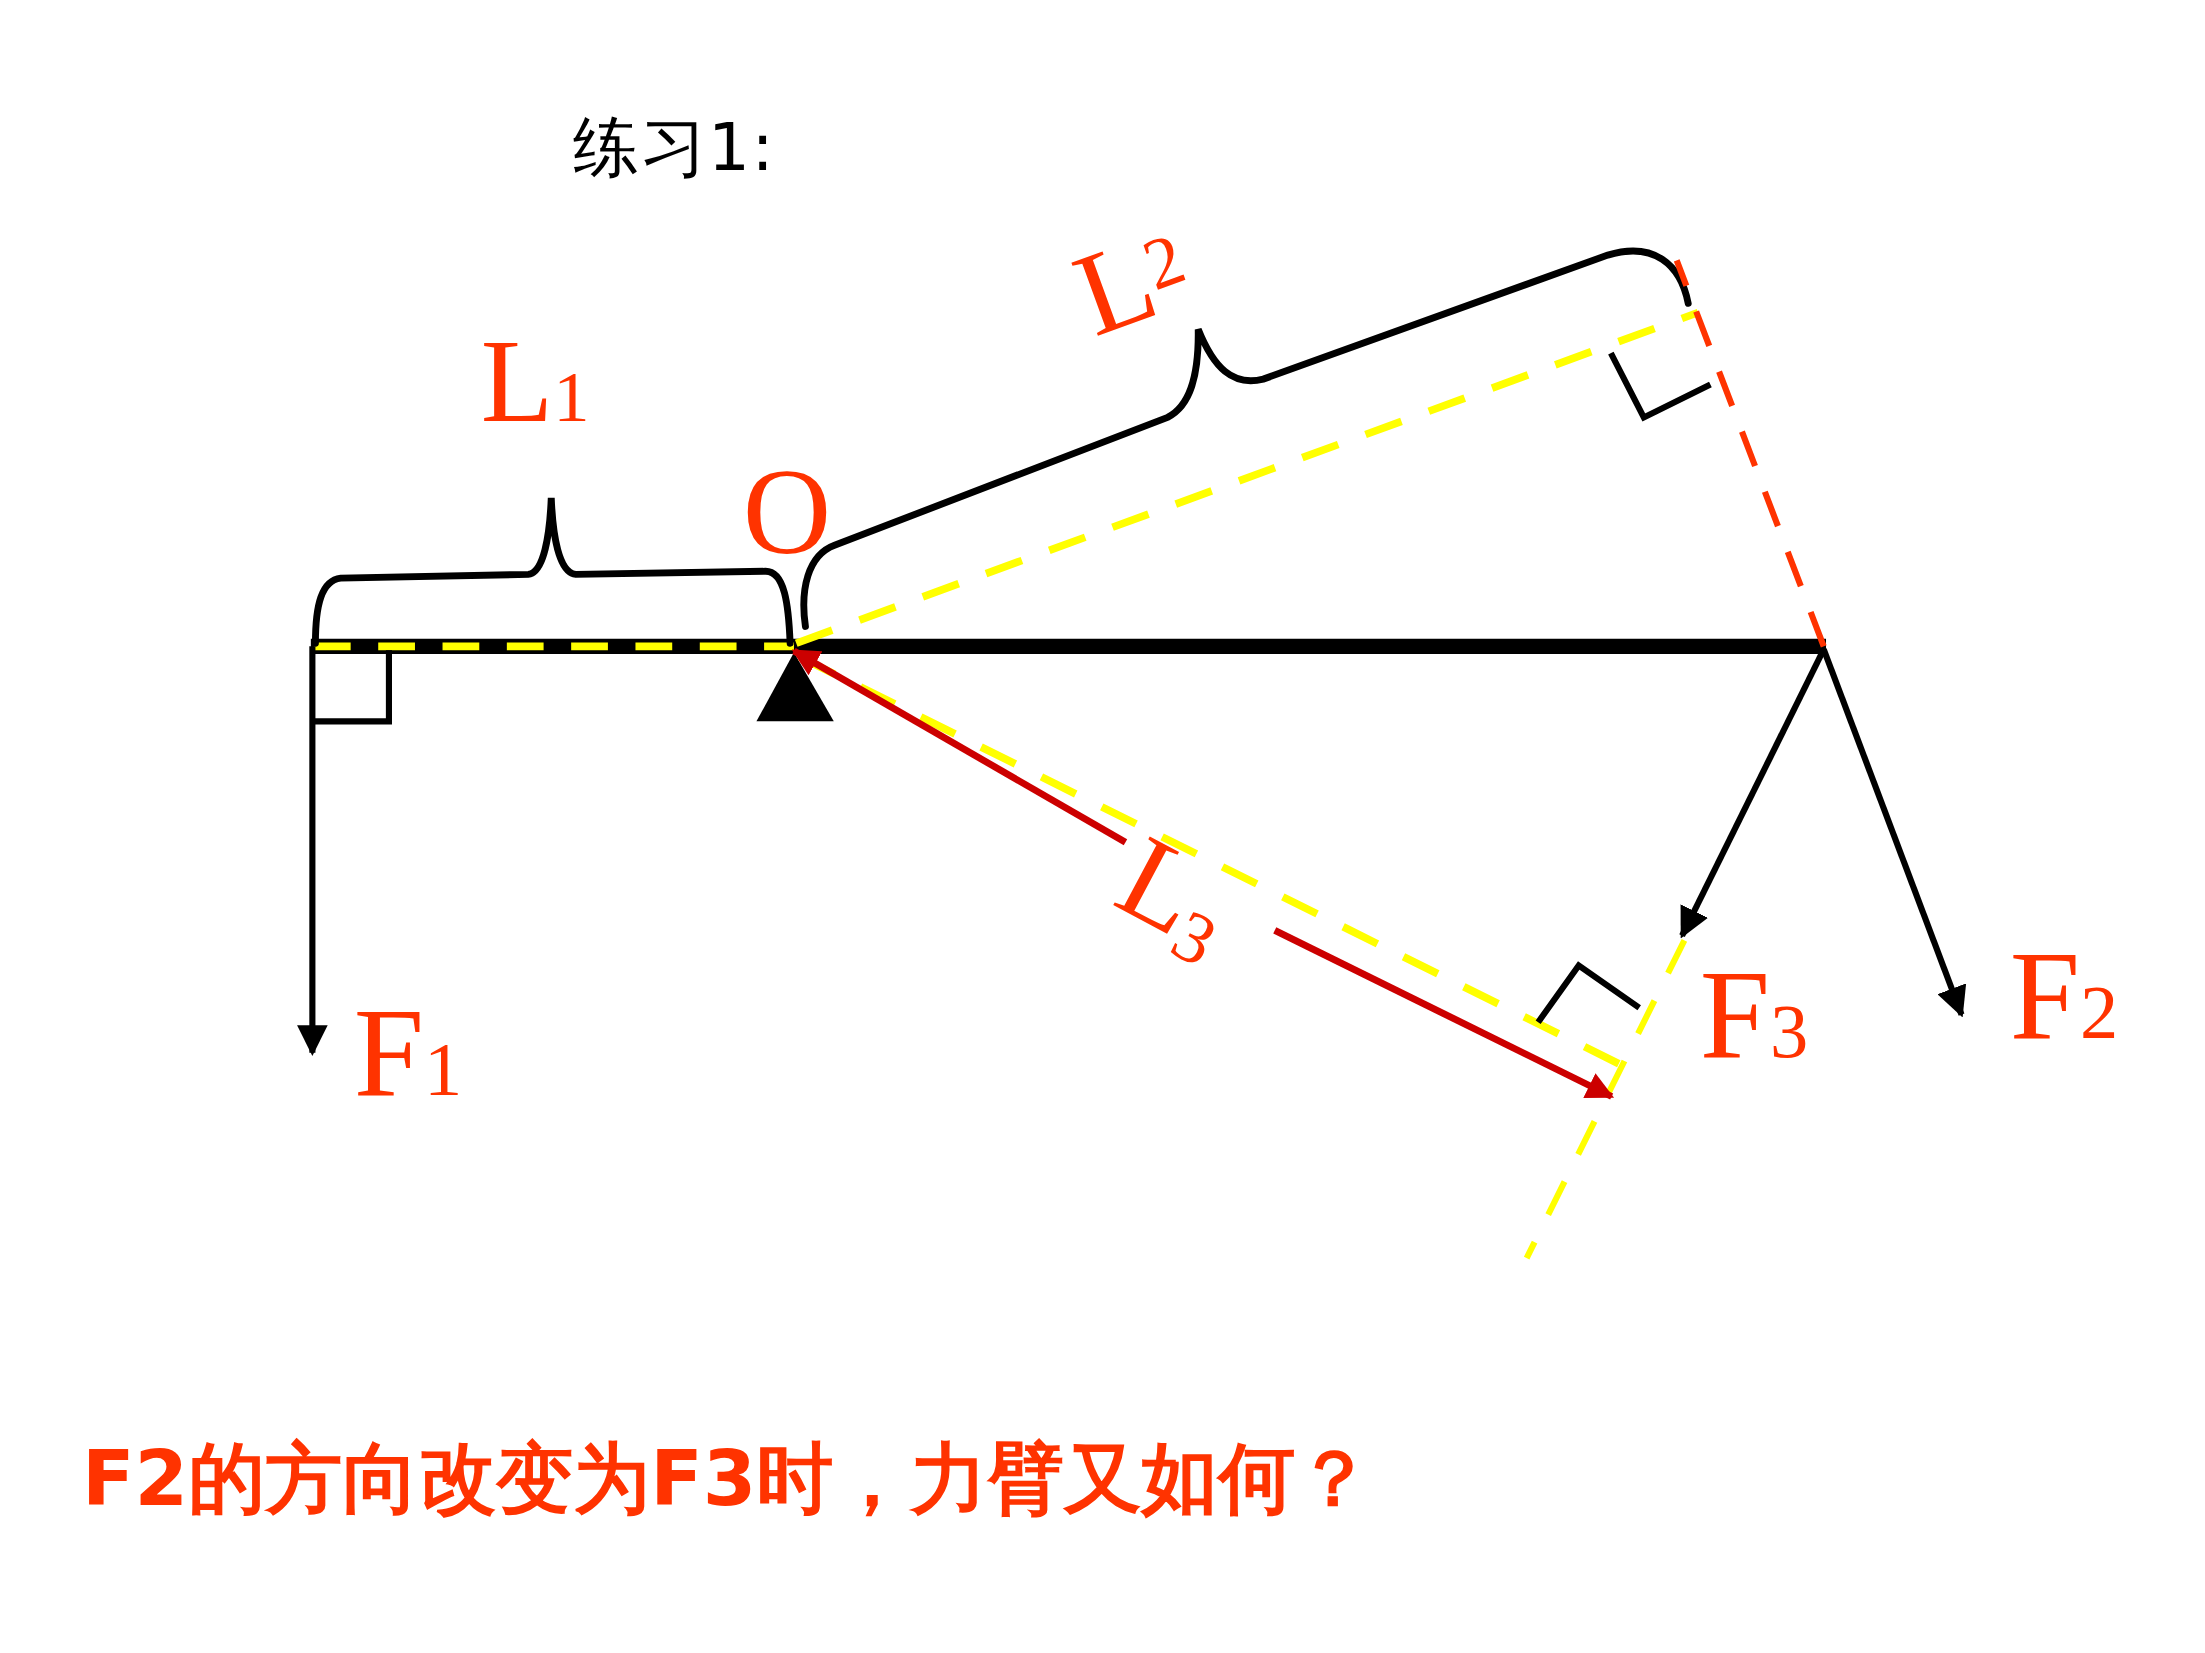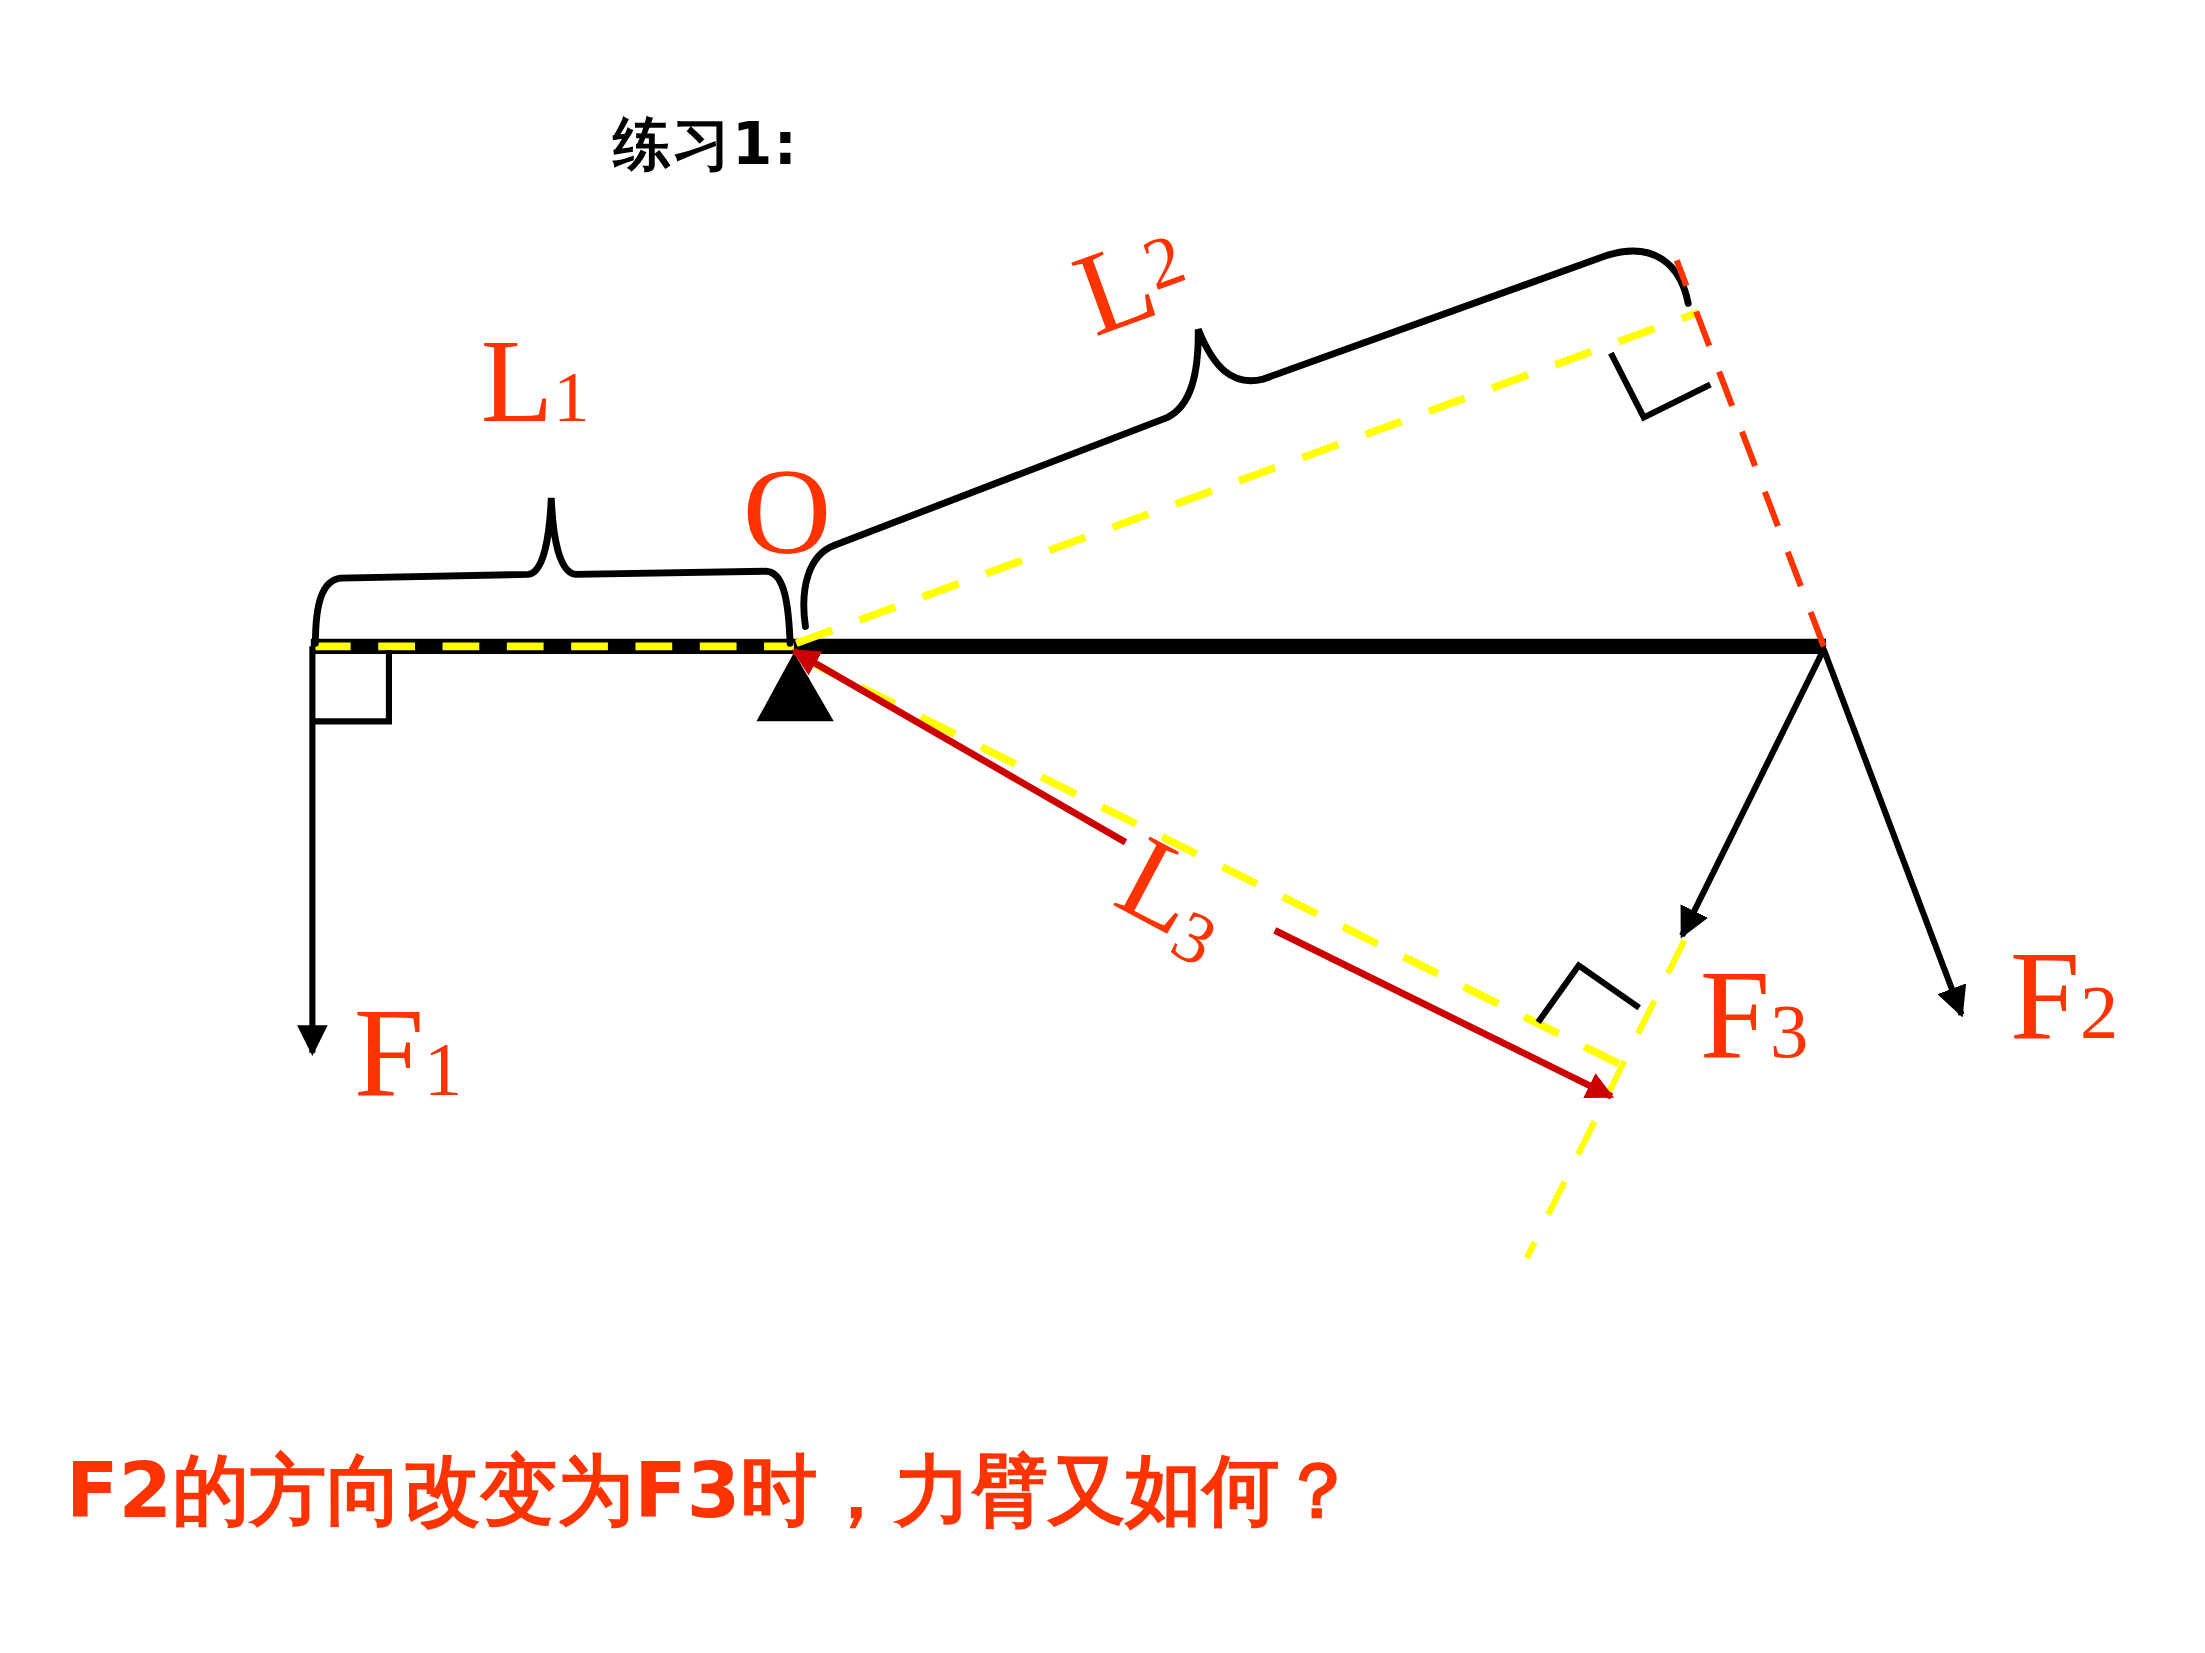--- a/index.html
+++ b/index.html
@@ -1,25 +1,25 @@
 <!DOCTYPE html>
 <html style="font-size:12.3px"><head>
   <meta charset="utf-8">
   <style>
     html, body { margin: 0; padding: 0; background: #ffffff; }
     body { width: 2205px; height: 1654px; position: relative; overflow: hidden; }
     .title {
       position: absolute; left: 573px; top: 115px;
-      font-family: "DejaVu Sans", sans-serif; font-weight: bold;
-      font-size: 58px; color: #000000; line-height: 1; letter-spacing: 1.5px; margin-left: 40px;
+      font-family: "DejaVu Sans", sans-serif; font-weight: normal;
+      font-size: 66px; color: #000000; line-height: 1; letter-spacing: 1.5px;
     }
     .question {
-      position: absolute; left: 66px; top: 1440px;
+      position: absolute; left: 82px; top: 1440px;
       font-family: "DejaVu Sans", sans-serif; font-weight: bold;
-      font-size: 77px; color: #FF3300; line-height: 1; white-space: nowrap; margin-top: 12px;
+      font-size: 77px; color: #FF3300; line-height: 1; white-space: nowrap;
     }
     svg.diagram { position: absolute; left: 0; top: 0; }
     .lbl { font-family: "Liberation Serif", serif; fill: #FF3300; }
   </style>
 </head>
 <body>
 
 <div class="title">练习1:</div>
 
 <svg class="diagram" width="2205" height="1654" viewBox="0 0 2880 2160">

